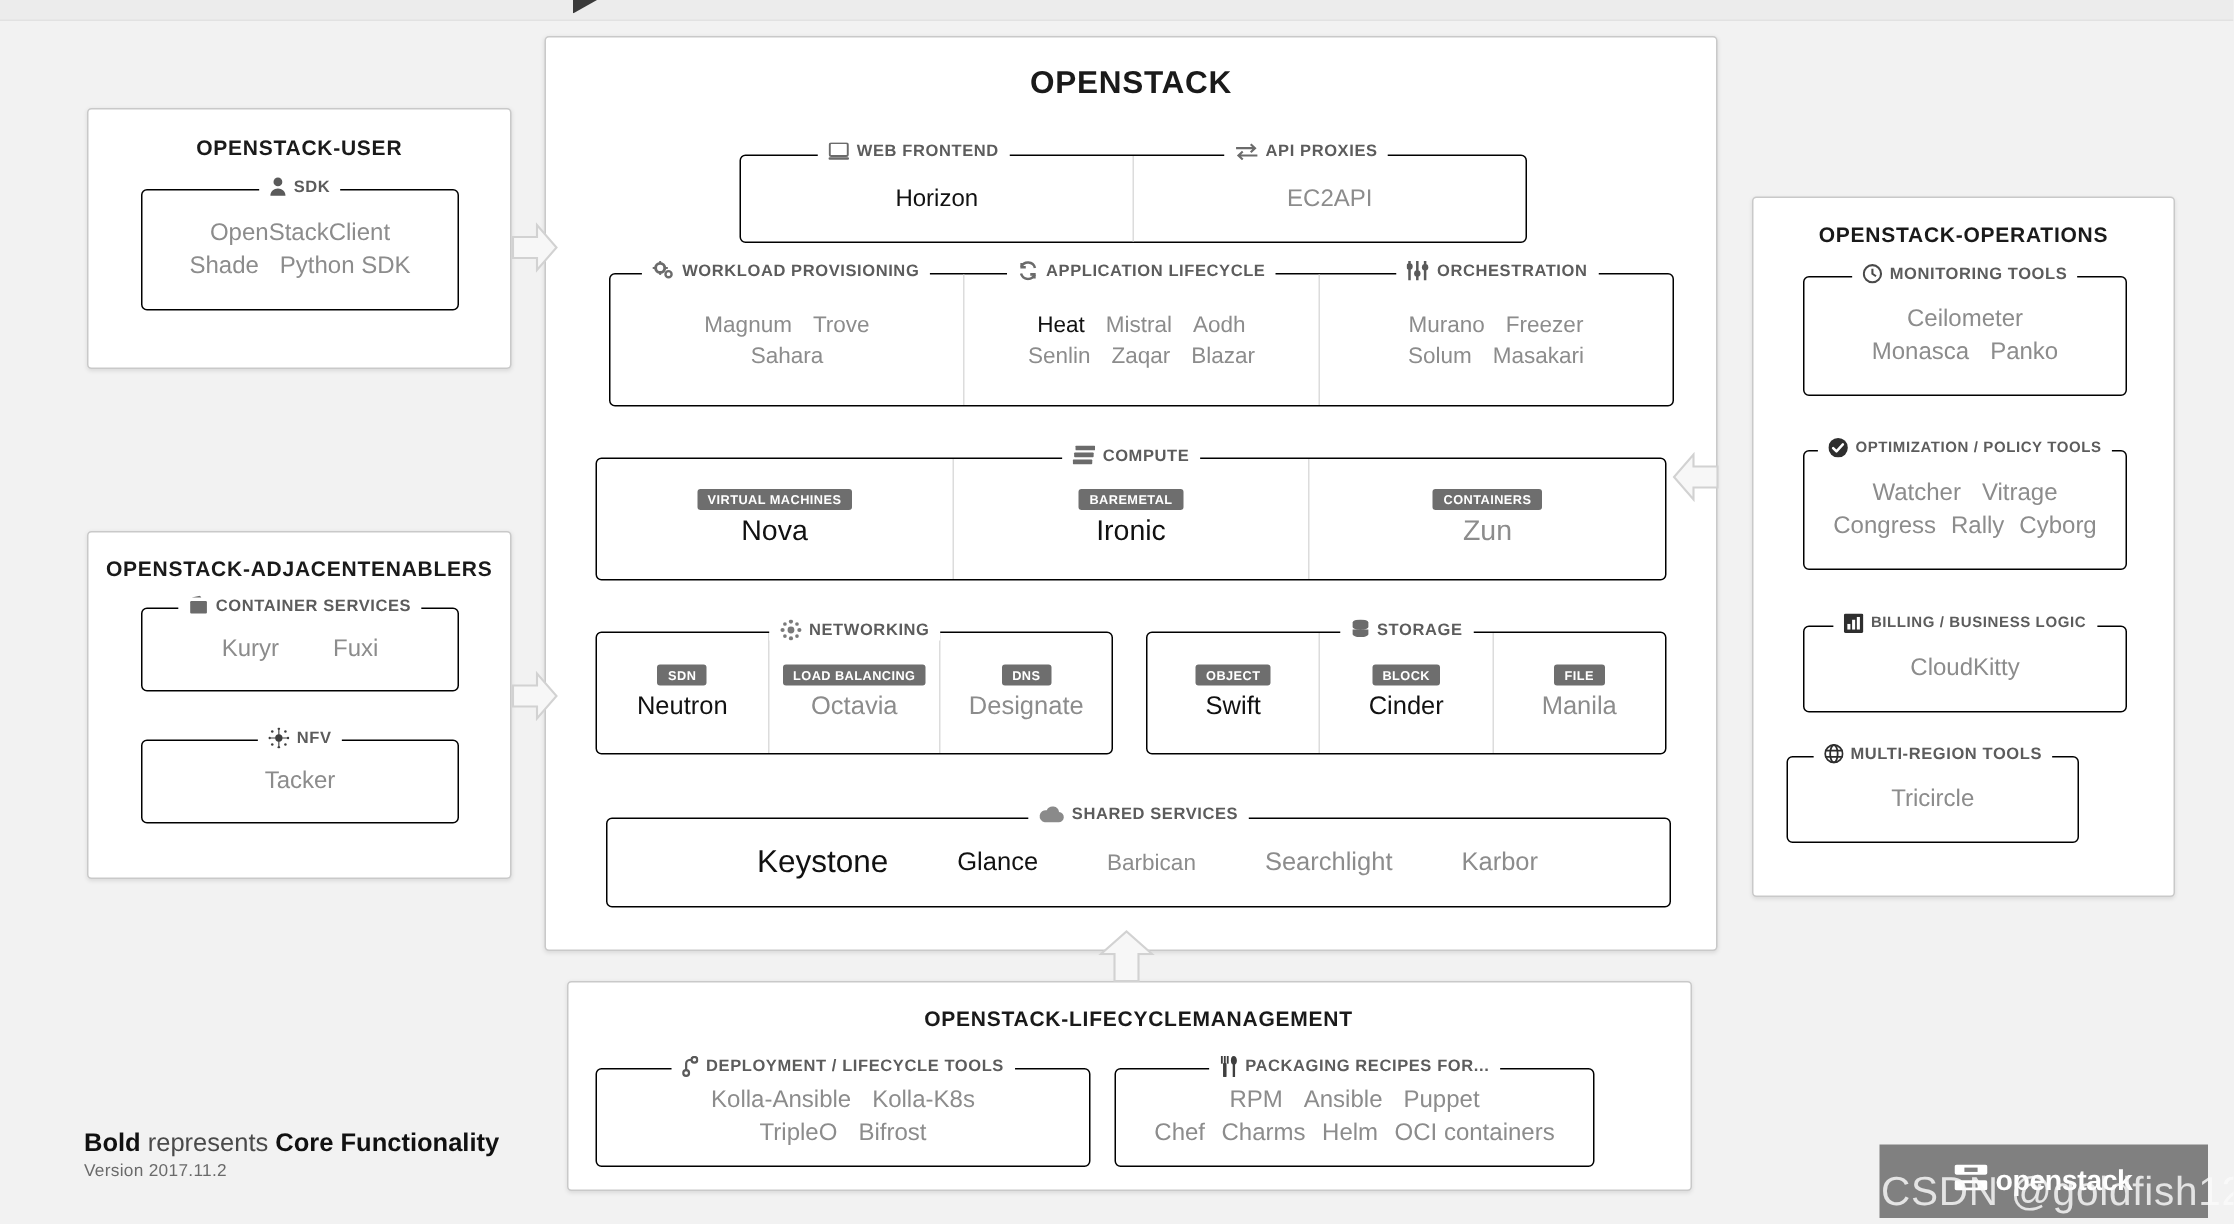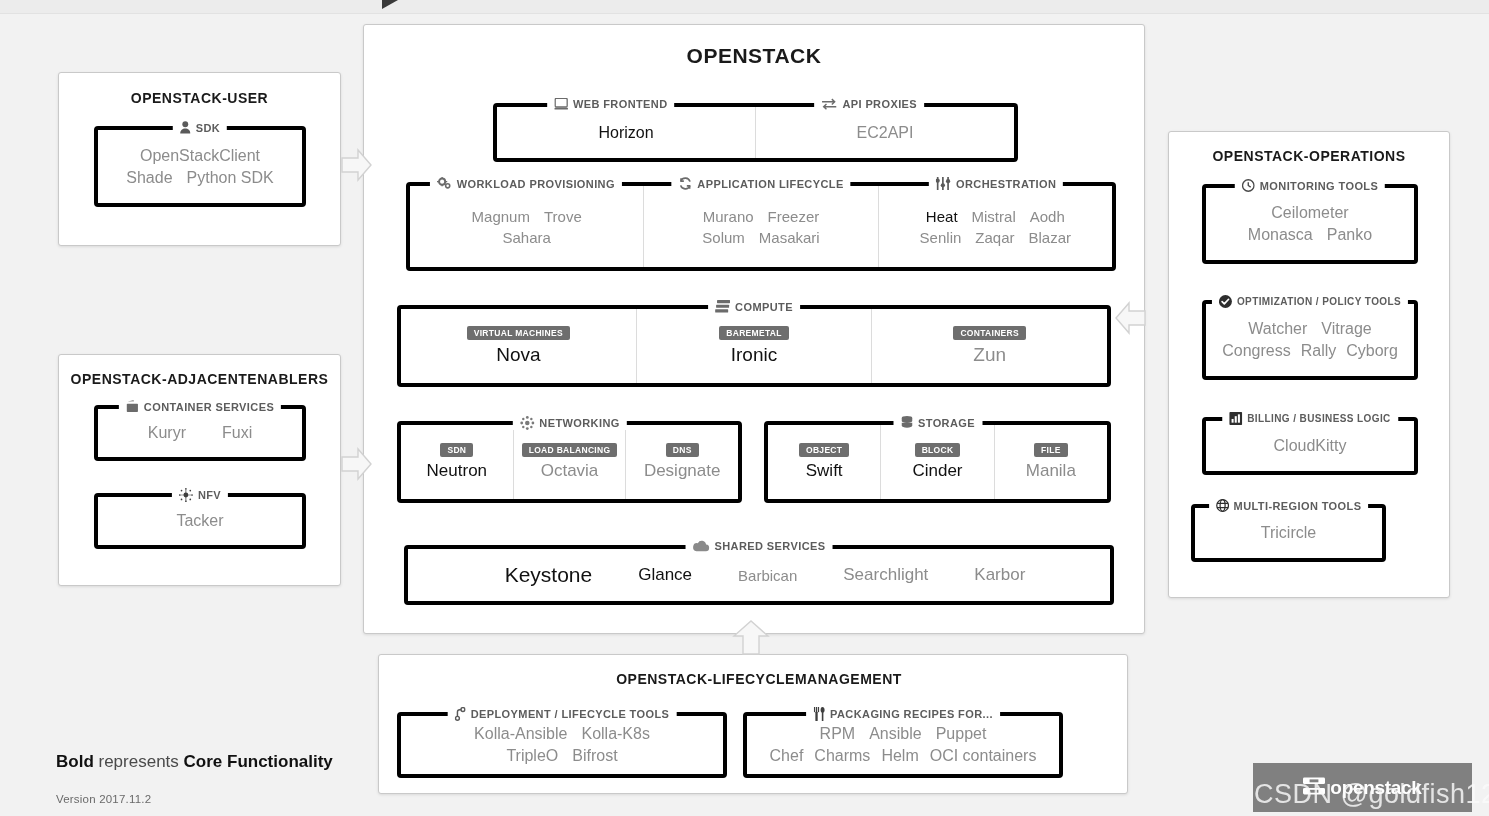--- a/index.html
+++ b/index.html
@@ -23,21 +23,21 @@
   .panel-title {
     text-align: center;
     font-weight: bold;
     letter-spacing: 0.5px;
     color: #1a1a1a;
   }
 
   
   .group {
     position: relative;
-    border: 4px solid #000000;
+    border: 1px solid #000000;
     border-radius: 4px;
     margin: 0;
     text-align: right;
   }
   .group > .glabel {
     position: absolute;
     top: -9px;
     left: 50%;
     transform: translateX(-50%);
     background: #ffffff;
@@ -88,21 +88,21 @@
   
   .arrow { position: absolute; }
 
   
   .legend {
     position: absolute;
     color: #1a1a1a;
   }
   .legend-main { font-size: 17px; color: #4a4a4a; }
   .legend-main b { color: #111; font-weight: bold; }
-  .legend-ver { font-size: 11.5px; color: #6a6a6a; margin-top: 21px; letter-spacing: 0.2px; }
+  .legend-ver { font-size: 11.5px; color: #6a6a6a; margin-top: 3px; letter-spacing: 0.2px; }
 
   
   .logo-box {
     position: absolute;
     background: #808080;
     display: flex;
     align-items: center;
     justify-content: center;
     gap: 5px;
   }
@@ -203,38 +203,38 @@
           <div class="row">
             <span class="svc" style="font-size:15px;">Magnum</span>
             <span class="svc" style="font-size:15px;">Trove</span>
           </div>
           <div class="row">
             <span class="svc" style="font-size:15px;">Sahara</span>
           </div>
         </div>
         <div class="col">
           <div class="row">
-            <span class="svc" style="font-size:15px;">Murano</span>
-            <span class="svc" style="font-size:15px;">Freezer</span>
-          </div>
-          <div class="row">
-            <span class="svc" style="font-size:15px;">Solum</span>
-            <span class="svc" style="font-size:15px;">Masakari</span>
-          </div>
-        </div>
-        <div class="col">
-          <div class="row">
             <span class="svc core" style="font-size:15px;">Heat</span>
             <span class="svc" style="font-size:15px;">Mistral</span>
             <span class="svc" style="font-size:15px;">Aodh</span>
           </div>
           <div class="row">
             <span class="svc" style="font-size:15px;">Senlin</span>
             <span class="svc" style="font-size:15px;">Zaqar</span>
             <span class="svc" style="font-size:15px;">Blazar</span>
+          </div>
+        </div>
+        <div class="col">
+          <div class="row">
+            <span class="svc" style="font-size:15px;">Murano</span>
+            <span class="svc" style="font-size:15px;">Freezer</span>
+          </div>
+          <div class="row">
+            <span class="svc" style="font-size:15px;">Solum</span>
+            <span class="svc" style="font-size:15px;">Masakari</span>
           </div>
         </div>
       </div>
     </div>
 
     <div class="group" style="position:absolute; left:33px; top:280px; width:714px; height:82px;">
       <div class="glabel">
         <svg width="15" height="13" viewBox="0 0 16 14" fill="#6b6b6b">
             <rect x="2" y="0" width="14" height="3.4" rx="0.6"></rect>
             <rect x="1" y="5" width="14" height="3.4" rx="0.6"></rect>

